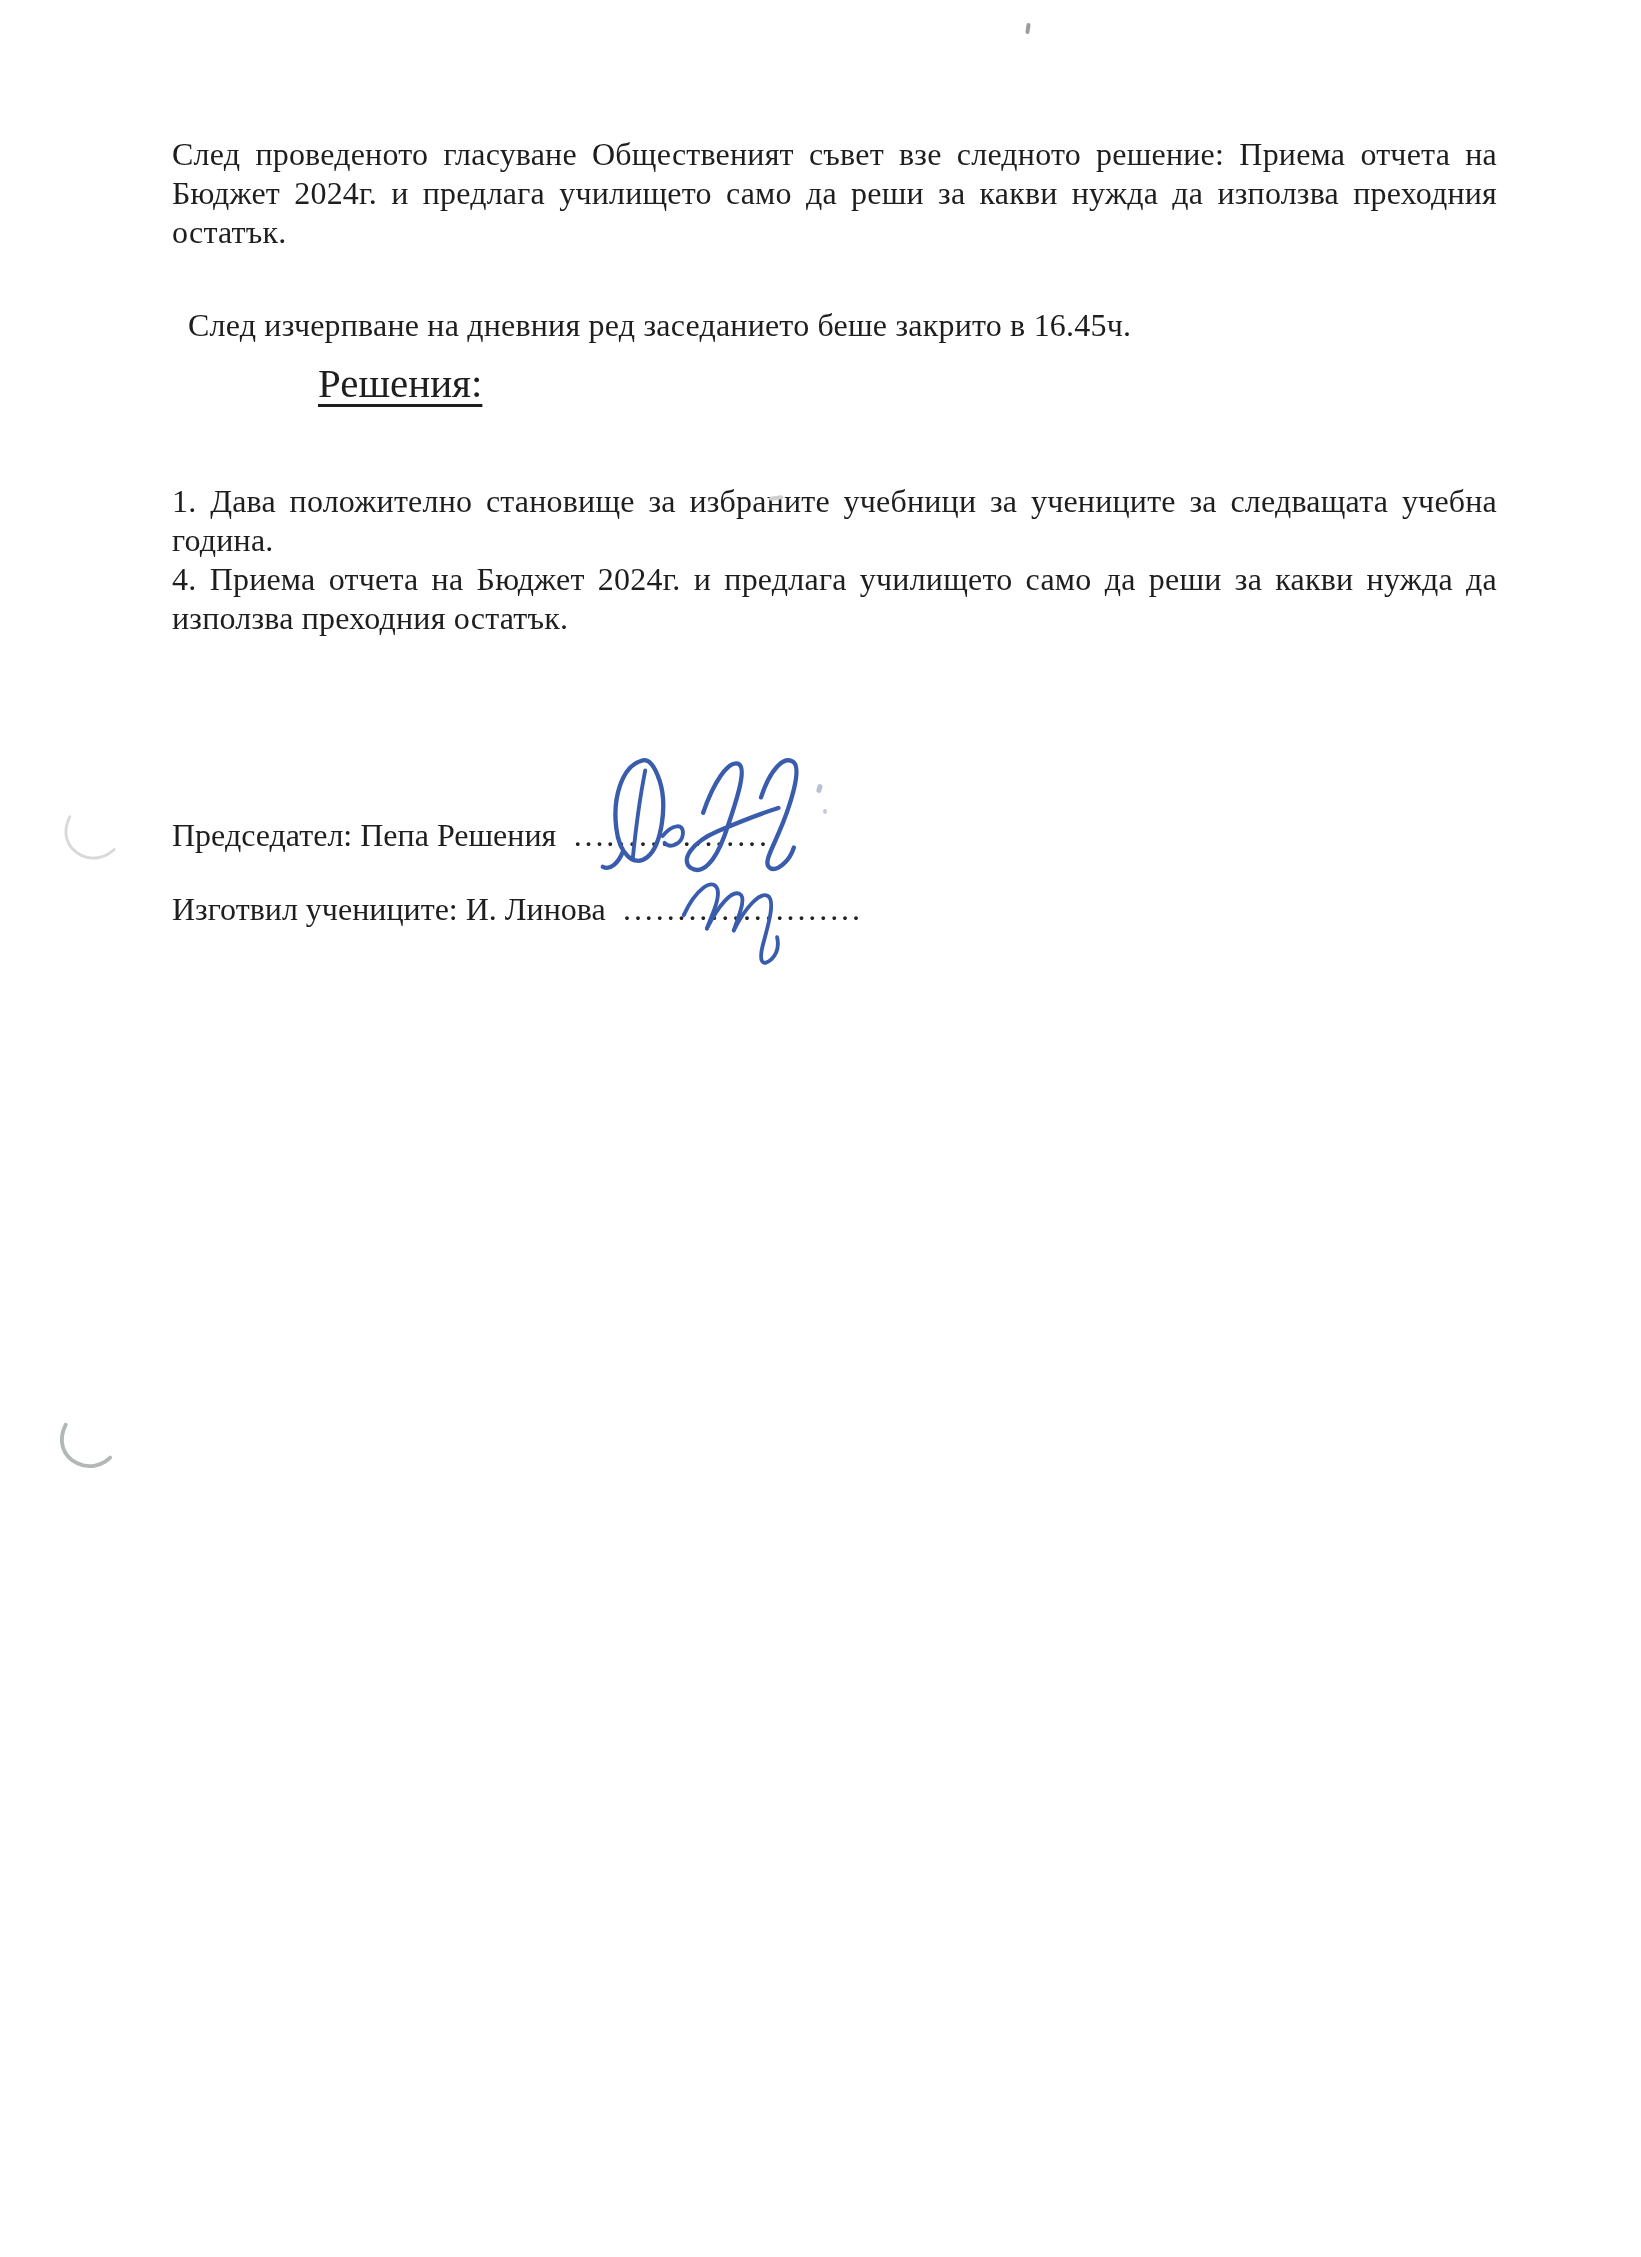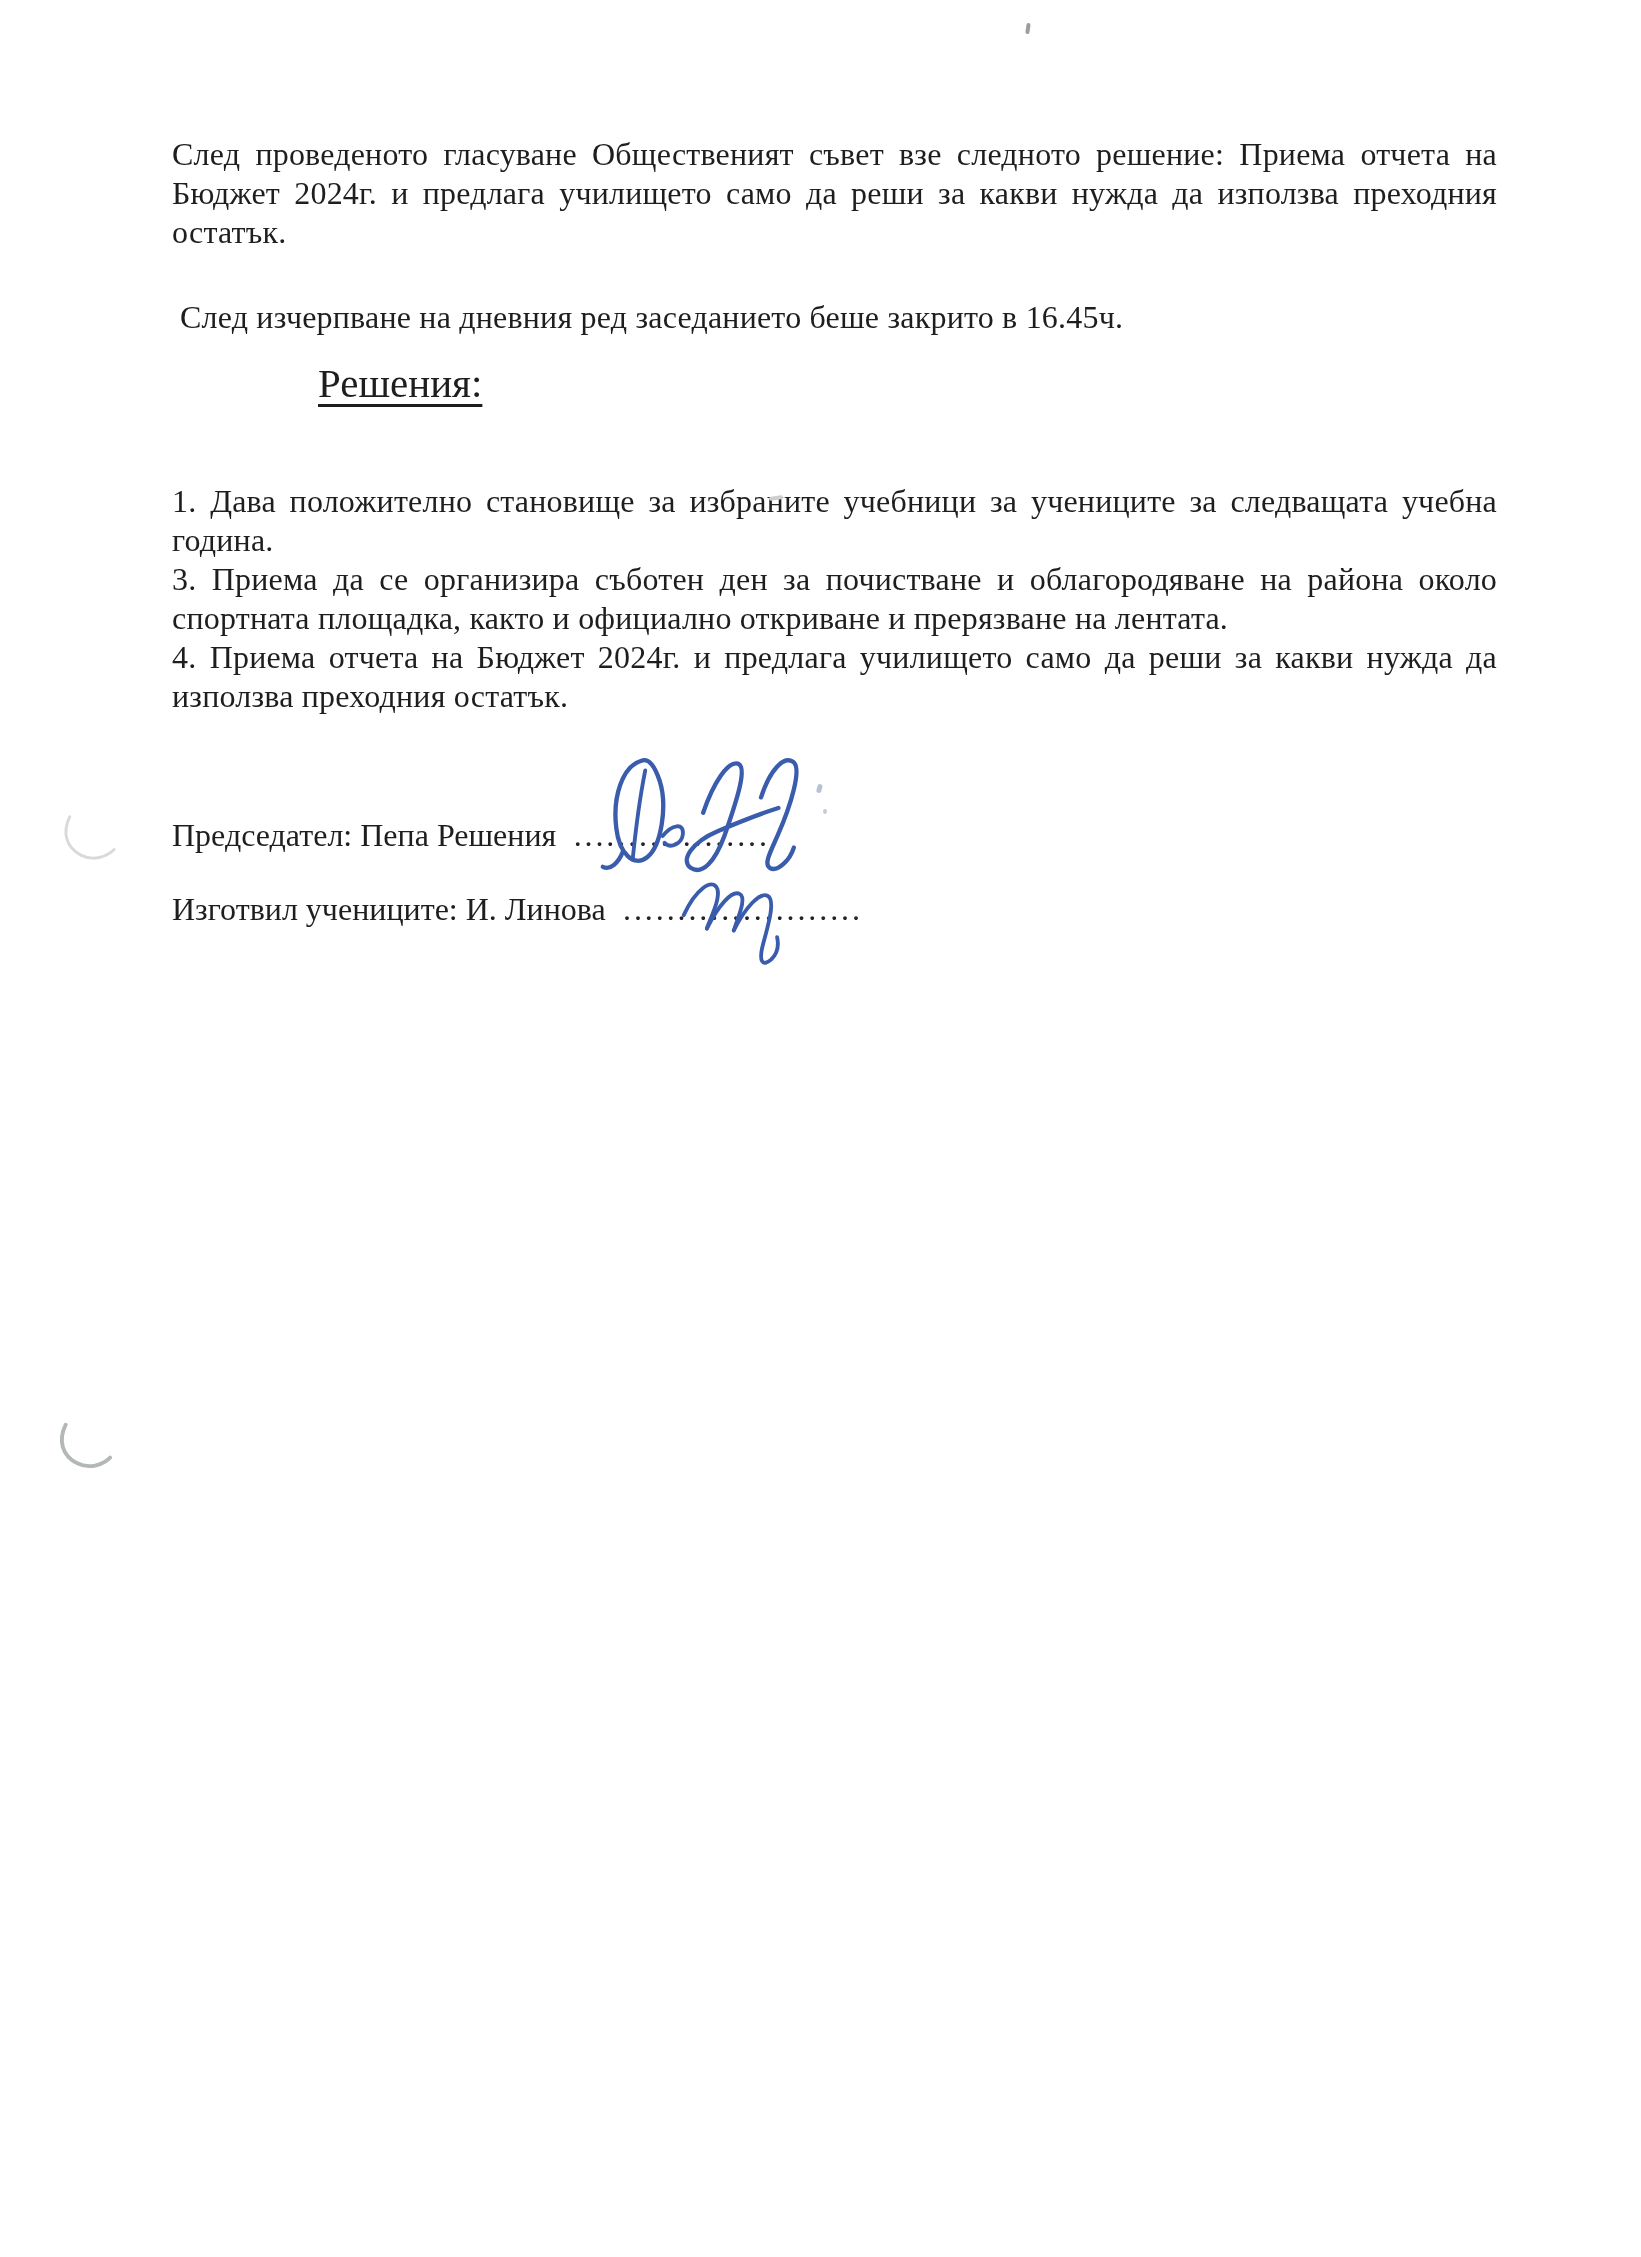--- a/index.html
+++ b/index.html
@@ -81,29 +81,28 @@
   .speck-sig-a { left: 817px; top: 784px; width: 4.8px; height: 8.7px; background: #b9c1d6; border-radius: 2.9px; transform: rotate(15deg); }
   .speck-sig-b { left: 823px; top: 809px; width: 3.9px; height: 4.8px; background: #c4cad9; border-radius: 50%; }
 </style>
 </head>
 <body>
 
 <div class="page">
 
   <p class="para" style="top:135px; margin:0;">След проведеното гласуване Общественият съвет взе следното решение: Приема отчета на Бюджет 2024г. и предлага училището само да реши за какви нужда да използва преходния остатък.</p>
 
-  <p class="textline single" style="top:290px; margin:8px;">След изчерпване на дневния ред заседанието беше закрито в 16.45ч.</p>
+  <p class="textline single" style="top:290px; margin:16px;">След изчерпване на дневния ред заседанието беше закрито в 16.45ч.</p>
 
   <div class="heading-wrap">
     <span class="underlined">Решения:</span>
   </div>
 
   <div class="decisions">
     <p>1. Дава положително становище за избраните учебници за учениците за следващата учебна година.</p>
-    <p>3. Приема да се организира съботен ден за почистване и облагородяване на района около спортната площадка, както и официално откриване и прерязване на лентата.</p>
     <p>4. Приема отчета на Бюджет 2024г. и предлага училището само да реши за какви нужда да използва преходния остатък.</p>
   </div>
 
   <div class="sig-row row-chairman">
     <span>Председател: Пепа Решения</span><span class="dots">..................</span>
   </div>
 
   <div class="sig-row row-secretary">
     <span>Изготвил учениците: И. Линова</span><span class="dots">......................</span>
   </div>

